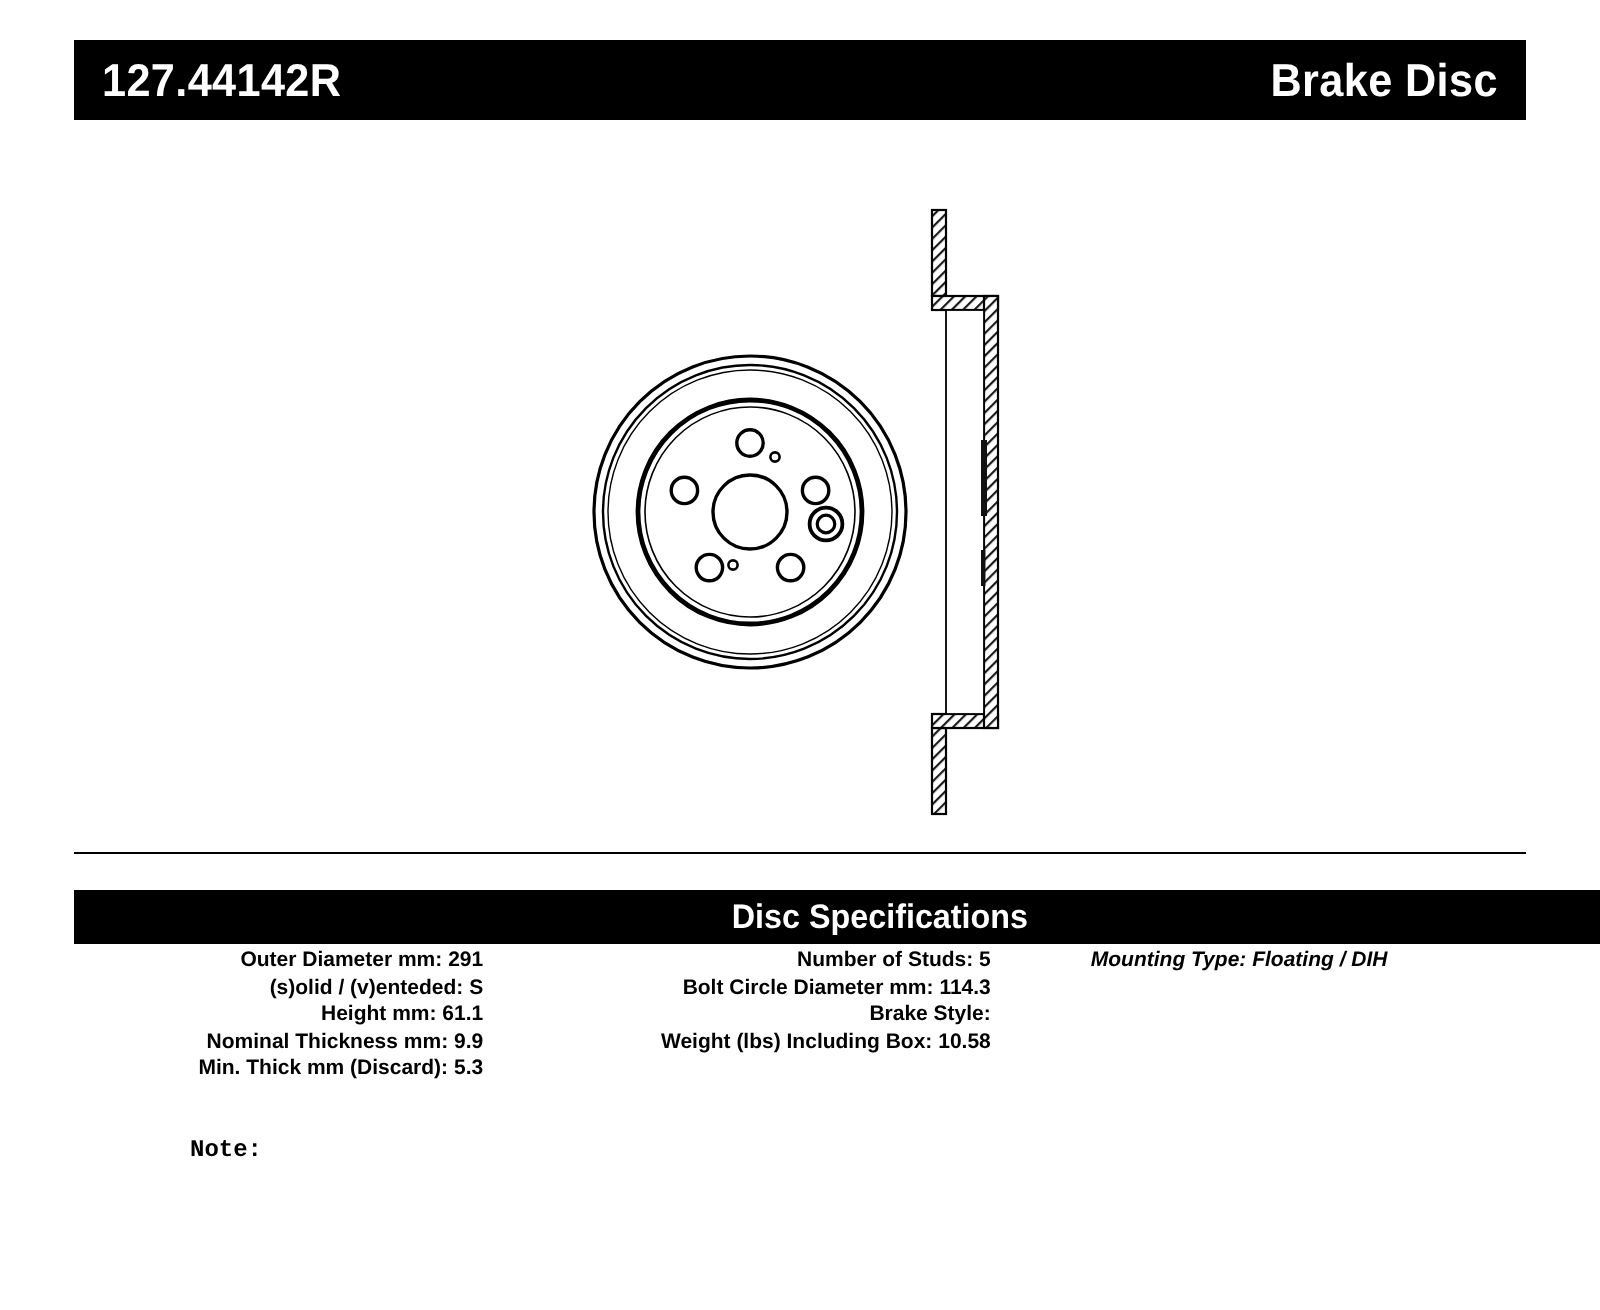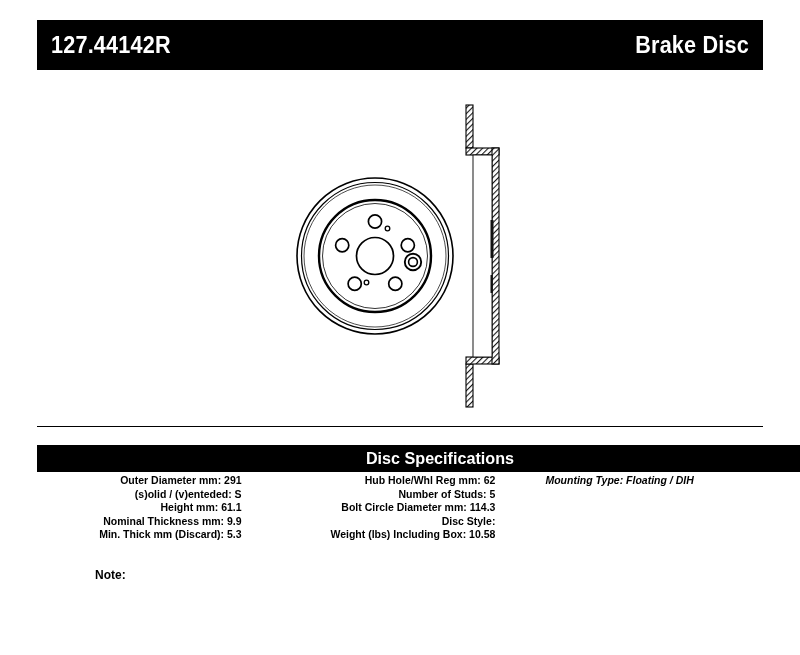--- a/index.html
+++ b/index.html
@@ -15,21 +15,21 @@
     color: #000000;
     overflow: hidden;
   }
 
   
   #title-bar {
     position: absolute;
     left: 37px;
     top: 20px;
     width: 726px;
-    height: 50px;
+    height: 40px;
     background: #000000;
     display: flex;
     align-items: center;
     justify-content: space-between;
     box-sizing: border-box;
     padding: 0 14px;
   }
   #title-bar .part-number {
     color: #ffffff;
     font-size: 23px;
@@ -125,20 +125,21 @@
   .spec-row .spec-label { font-weight: bold; }
   .spec-row .spec-value { font-weight: bold; margin-top: 31px; }
 
   
   #note-block {
     position: absolute;
     left: 37px;
     top: 568px;
     width: 726px;
     height: 80px;
+    font-family: Liberation Mono, monospace;
   }
   #note-block .note-label {
     position: absolute;
     left: 58px;
     top: 0;
     font-size: 12px;
     font-weight: bold;
   }
   #note-block .note-text {
     position: absolute;
@@ -237,33 +238,29 @@
       <span class="spec-value">9.9</span>
     </div>
     <div class="spec-row">
       <span class="spec-label">Min. Thick mm (Discard):</span>
       <span class="spec-value">5.3</span>
     </div>
   </div>
 
   <div class="spec-col col-mid">
     <div class="spec-row">
-      <span class="spec-label">Hub Hole/Whl Reg mm:</span>
-      <span class="spec-value">62</span>
-    </div>
-    <div class="spec-row">
       <span class="spec-label">Number of Studs:</span>
       <span class="spec-value">5</span>
     </div>
     <div class="spec-row">
       <span class="spec-label">Bolt Circle Diameter mm:</span>
       <span class="spec-value">114.3</span>
     </div>
     <div class="spec-row">
-      <span class="spec-label">Disc Style:</span>
+      <span class="spec-label">Brake Style:</span>
       <span class="spec-value"></span>
     </div>
     <div class="spec-row">
       <span class="spec-label">Weight (lbs) Including Box:</span>
       <span class="spec-value">10.58</span>
     </div>
   </div>
 
   <div class="spec-col col-right">
     <div class="spec-row">

